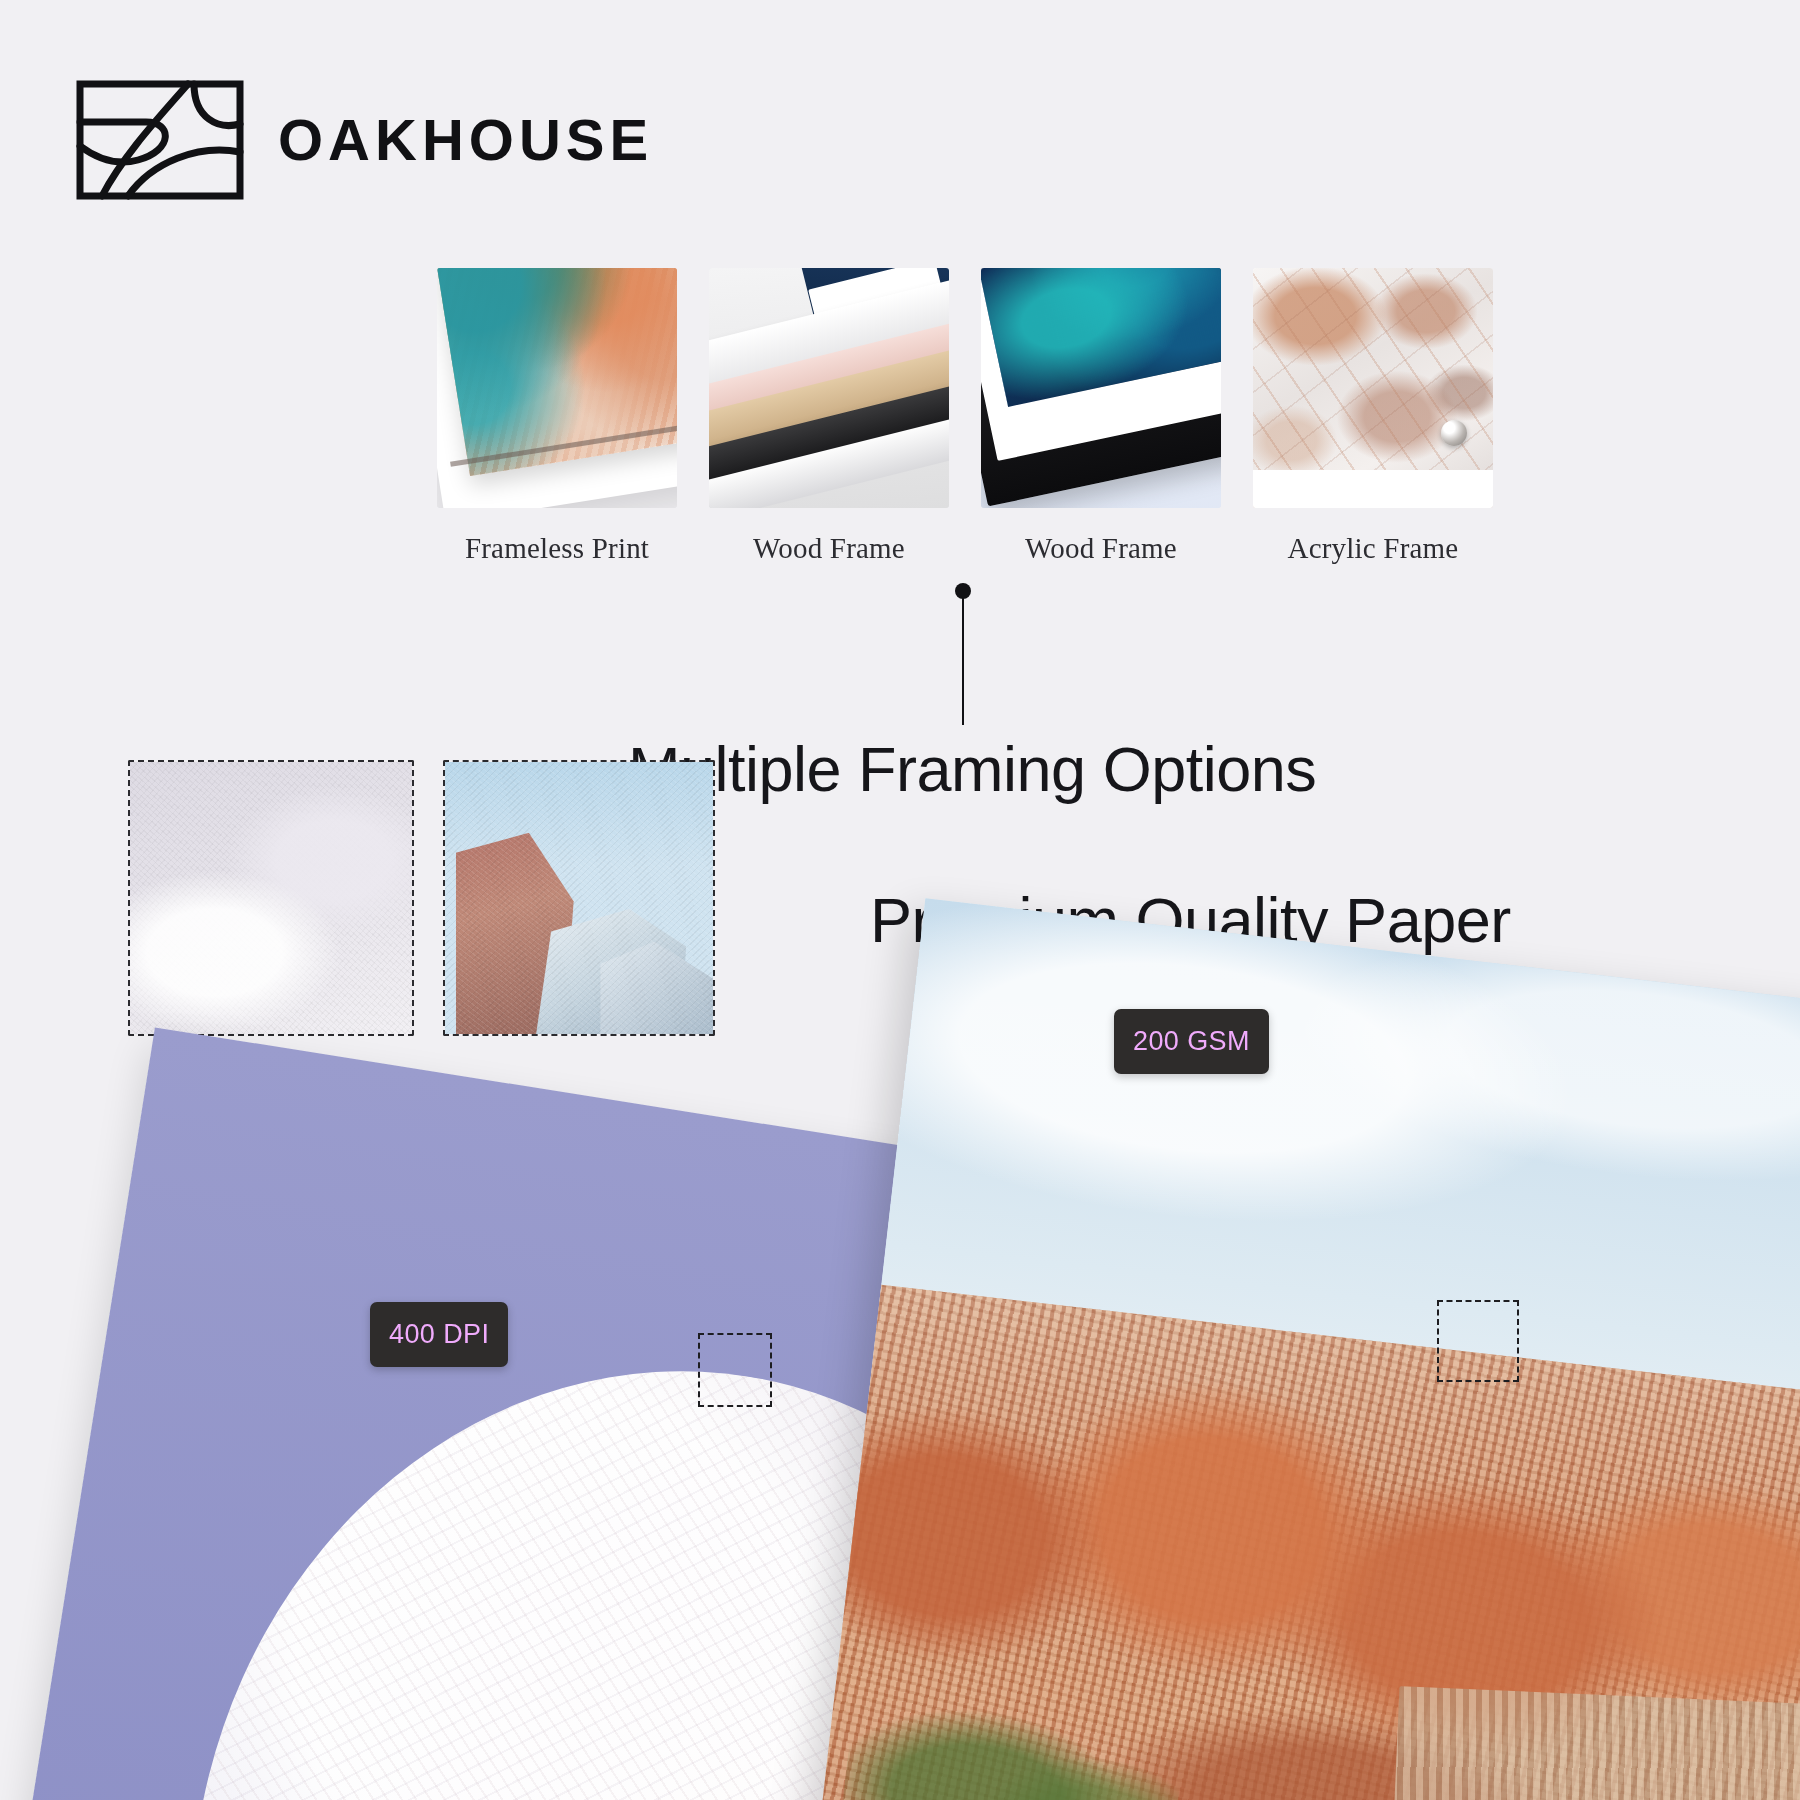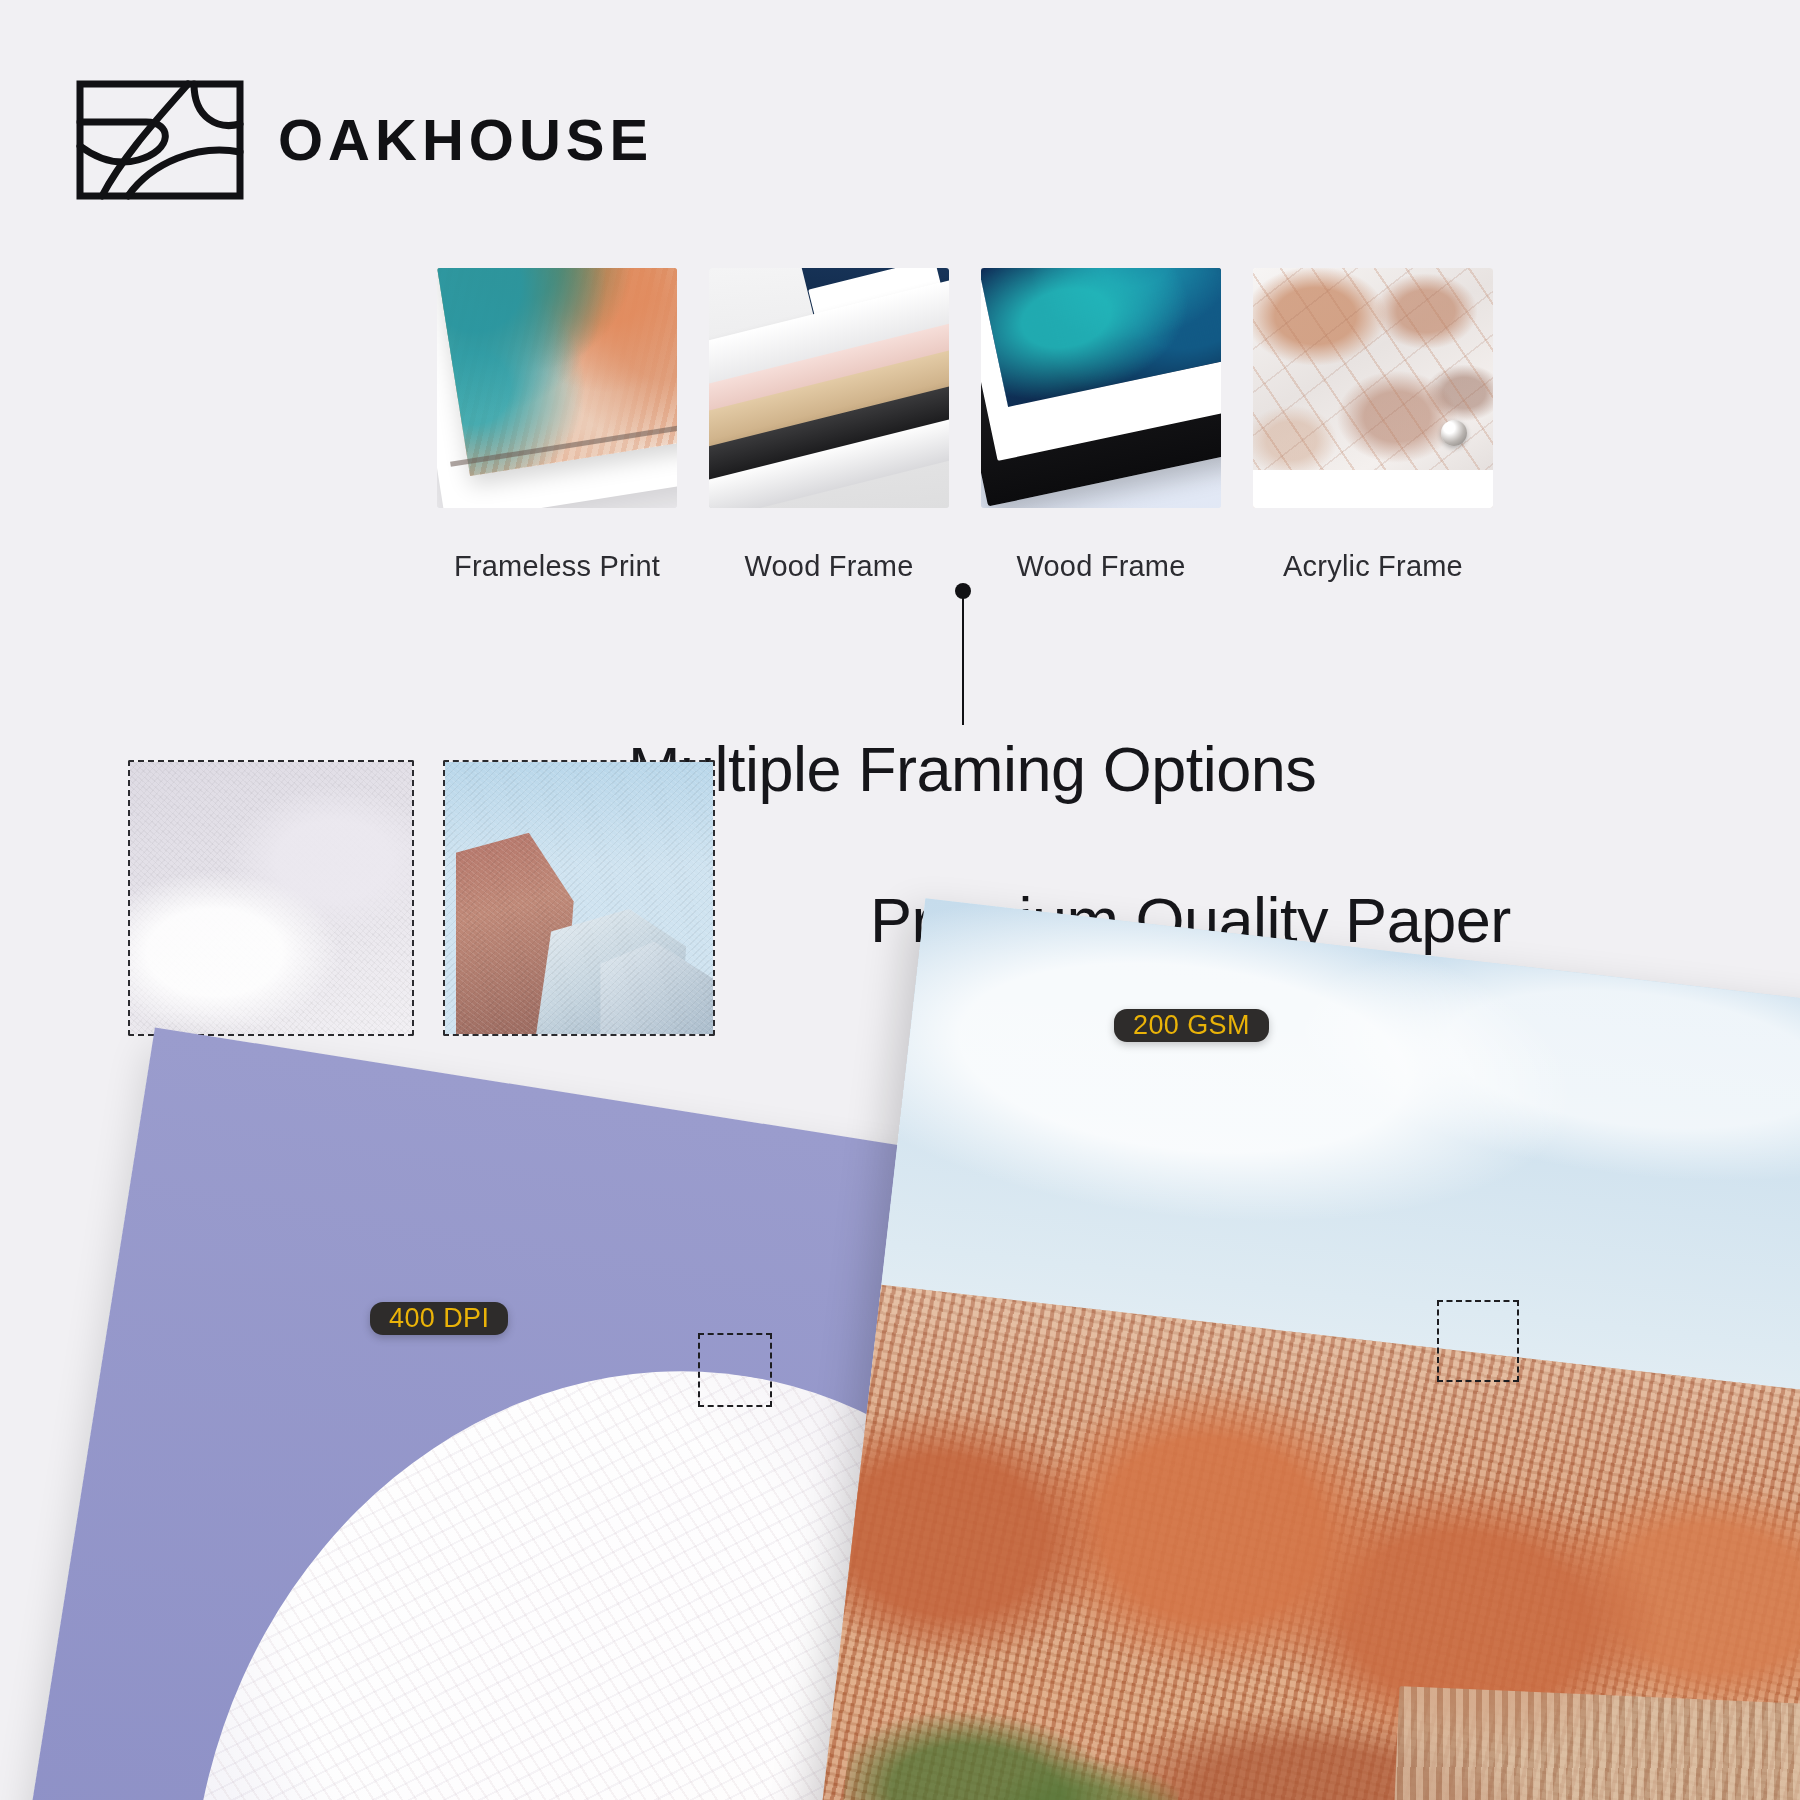--- a/index.html
+++ b/index.html
@@ -24,22 +24,22 @@
   }
 
   
   .thumbs{position:absolute;left:437px;top:268px;display:flex;gap:32px;}
   .thumb-cell{width:240px;}
   .thumb{
     width:240px;height:240px;border-radius:3px;overflow:hidden;position:relative;
     background:#e9e9ec;
   }
   .thumb-label{
-    margin-top:42px;text-align:center;font-size:29px;color:#2c2c31;
-    font-weight:400;letter-spacing:.2px;white-space:nowrap;
+    margin-top:24px;text-align:center;font-size:29px;color:#2c2c31;
+    font-weight:400;letter-spacing:.2px;white-space:nowrap;font-family:Liberation Serif, serif;
   }
 
   
   .t1-bg{position:absolute;inset:0;background:#edecef;}
   .t1-board{
     position:absolute;left:-6%;top:-14%;width:116%;height:112%;
     background:#ffffff;transform:rotate(-9deg);
     box-shadow:0 14px 26px rgba(0,0,0,.10);
   }
   .t1-photo{
@@ -172,22 +172,22 @@
   }
   .dt-grain{
     position:absolute;inset:0;
     background:
       repeating-linear-gradient(38deg, rgba(255,255,255,.10) 0 1px, rgba(255,255,255,0) 1px 4px),
       repeating-linear-gradient(-44deg, rgba(0,0,0,.05) 0 1px, rgba(0,0,0,0) 1px 5px);
   }
 
   
   .badge{
-    position:absolute;background:#2e2c2b;color:#eab308;border-radius:13px;
-    font-size:27px;letter-spacing:.4px;padding:1px 19px;white-space:nowrap;
+    position:absolute;background:#2e2c2b;color:#f0abfc;border-radius:7px;
+    font-size:27px;letter-spacing:.4px;padding:17px 19px;white-space:nowrap;
     box-shadow:0 3px 8px rgba(0,0,0,.22);
   }
   #badge-dpi{left:370px;top:1302px;}
   #badge-gsm{left:1114px;top:1009px;}
 
   
   .poster{position:absolute;overflow:hidden;}
 
   
   #poster-moon{

